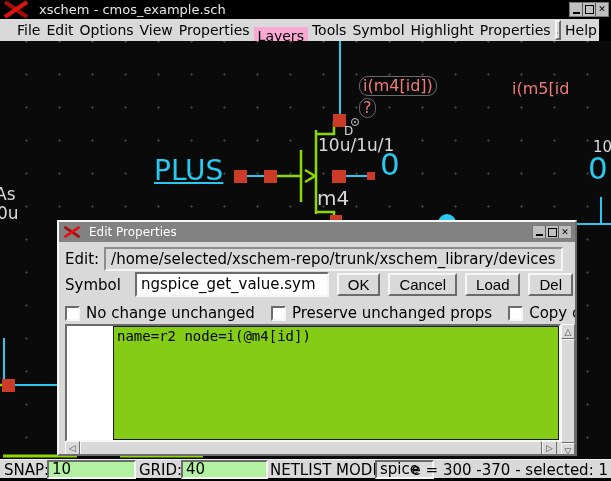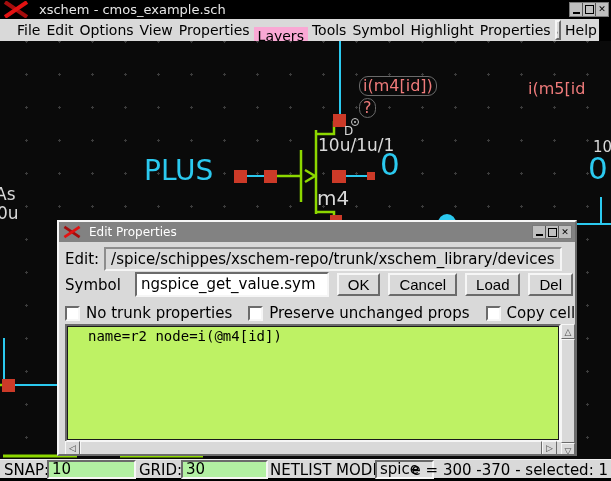--- a/index.html
+++ b/index.html
@@ -64,23 +64,23 @@
   .tkbtn{background:#d9d9d9;border:2px solid;border-color:#f6f6f6 #6b6b6b #6b6b6b #f6f6f6;
          font-size:15px;padding:1px 9px;margin-left:8px;white-space:nowrap;cursor:default;}
   #row-checks{top:82px;gap:16px;width:560px;}
   .chk{display:flex;align-items:center;gap:6px;white-space:nowrap;}
   .chk-box{width:11px;height:11px;background:#fff;border:2px solid;flex:none;
            border-color:#6b6b6b #f6f6f6 #f6f6f6 #6b6b6b;}
 
   
   #text-frame{position:absolute;left:6px;top:102px;width:492px;height:114px;background:#fff;
               border:2px solid;border-color:#6b6b6b #f6f6f6 #f6f6f6 #6b6b6b;}
-  #text-inner{position:absolute;inset:0;border:1px solid #1a1a1a;background:#bef264;
+  #text-inner{position:absolute;inset:0;border:1px solid #1a1a1a;background:#84cc16;
               font-family:"DejaVu Sans Mono","Liberation Mono",monospace;font-size:14px;
-              color:#000;padding:1px 20px;white-space:pre;overflow:hidden;}
+              color:#000;padding:1px 3px;white-space:pre;overflow:hidden;margin-left:46px;}
   
   .sb-arrow{background:#d9d9d9;border:1px solid;border-color:#f6f6f6 #6b6b6b #6b6b6b #f6f6f6;
             display:flex;align-items:center;justify-content:center;color:#4a4a4a;
             font-size:9px;flex:none;}
   #vscroll{position:absolute;left:502px;top:102px;width:14px;height:134px;background:#c6c6c6;
            display:flex;flex-direction:column;}
   #vscroll .sb-arrow{width:12px;height:13px;}
   .sb-thumb-v{flex:1;background:#d9d9d9;border:1px solid;margin:0 0;
               border-color:#f6f6f6 #6b6b6b #6b6b6b #f6f6f6;}
   #hscroll{position:absolute;left:6px;top:219px;width:492px;height:14px;background:#c6c6c6;
@@ -178,25 +178,25 @@
       </g>
 
       <g>
         <circle cx="355" cy="81" r="3.5" fill="none" stroke="#c8c8c8" stroke-width="1"></circle>
         <circle cx="355" cy="81" r="1" fill="#c8c8c8"></circle>
       </g>
     </svg>
 
     <div class="sch-label rtext rbox" style="left:359px;top:35px;">i(m4[id])</div>
     <div class="sch-label rtext rbox" style="left:359px;top:57px;">?</div>
-    <div class="sch-label rtext" style="left:528px;top:39px;">i(m5[id</div>
+    <div class="sch-label rtext" style="left:512px;top:39px;">i(m5[id</div>
     <div class="sch-label wtext" style="left:318px;top:95px;font-size:17px;">10u/1u/1</div>
     <div class="sch-label wtext" style="left:344px;top:84px;font-size:12px;">D</div>
     <div class="sch-label wtext" style="left:317px;top:146px;font-size:20px;">m4</div>
-    <div class="sch-label cyan-big" style="left:144px;top:115px;font-size:28px;">PLUS</div>
+    <div class="sch-label cyan-big" style="left:154px;top:115px;font-size:28px;text-decoration:underline;">PLUS</div>
     <div class="sch-label cyan-big" style="left:380px;top:106px;font-size:31px;">0</div>
     <div class="sch-label cyan-big" style="left:588px;top:110px;font-size:31px;">0</div>
     <div class="sch-label wtext" style="left:593px;top:98px;font-size:15px;">10</div>
     <div class="sch-label wtext" style="left:-5px;top:144px;font-size:17px;">As</div>
     <div class="sch-label wtext" style="left:-3px;top:163px;font-size:17px;">0u</div>
   </div>
 
   <div id="dialog" class="raised">
     <div id="dlg-title">
       <svg class="dxlogo" viewBox="0 0 26 17">
@@ -210,36 +210,36 @@
           </div>
         <div class="winbtn">
             <div class="glyph-max"></div>
           </div>
         <div class="winbtn">✕</div>
       </div>
     </div>
 
     <div class="dlg-row" id="row-path">
       <span>Edit:</span>
-      <span id="path-value">/spice/schippes/xschem-repo/trunk/xschem_library/devices</span>
+      <span id="path-value">/home/selected/xschem-repo/trunk/xschem_library/devices</span>
     </div>
 
     <div class="dlg-row" id="row-symbol">
       <span>Symbol</span>
       <div class="tk-entry" id="symbol-entry">ngspice_get_value.sym</div>
       <button class="tkbtn">OK</button>
       <button class="tkbtn">Cancel</button>
       <button class="tkbtn">Load</button>
       <button class="tkbtn">Del</button>
     </div>
 
     <div class="dlg-row" id="row-checks">
       <span class="chk">
         <span class="chk-box"></span>
-        <span>No trunk properties</span>
+        <span>No change unchanged</span>
       </span>
       <span class="chk">
         <span class="chk-box"></span>
         <span>Preserve unchanged props</span>
       </span>
       <span class="chk">
         <span class="chk-box"></span>
         <span>Copy cell</span>
       </span>
 
@@ -259,19 +259,19 @@
       <div class="sb-arrow">◁</div>
       <div class="sb-thumb-h"></div>
       <div class="sb-arrow">▷</div>
     </div>
   </div>
 
   <div id="statusbar">
     <span class="st-label" style="left:4px;">SNAP:</span>
     <span class="st-entry st-green" style="left:47px;width:82px;">10</span>
     <span class="st-label" style="left:139px;">GRID:</span>
-    <span class="st-entry st-green" style="left:181px;width:80px;">30</span>
+    <span class="st-entry st-green" style="left:181px;width:80px;">40</span>
     <span class="st-label" style="left:270px;">NETLIST MODE:</span>
     <span class="st-entry st-gray" style="left:375px;width:52px;">spice</span>
     <span id="st-coords">e = 300 -370 - selected: 1</span>
   </div>
 
 </div>
 
 </body></html>

